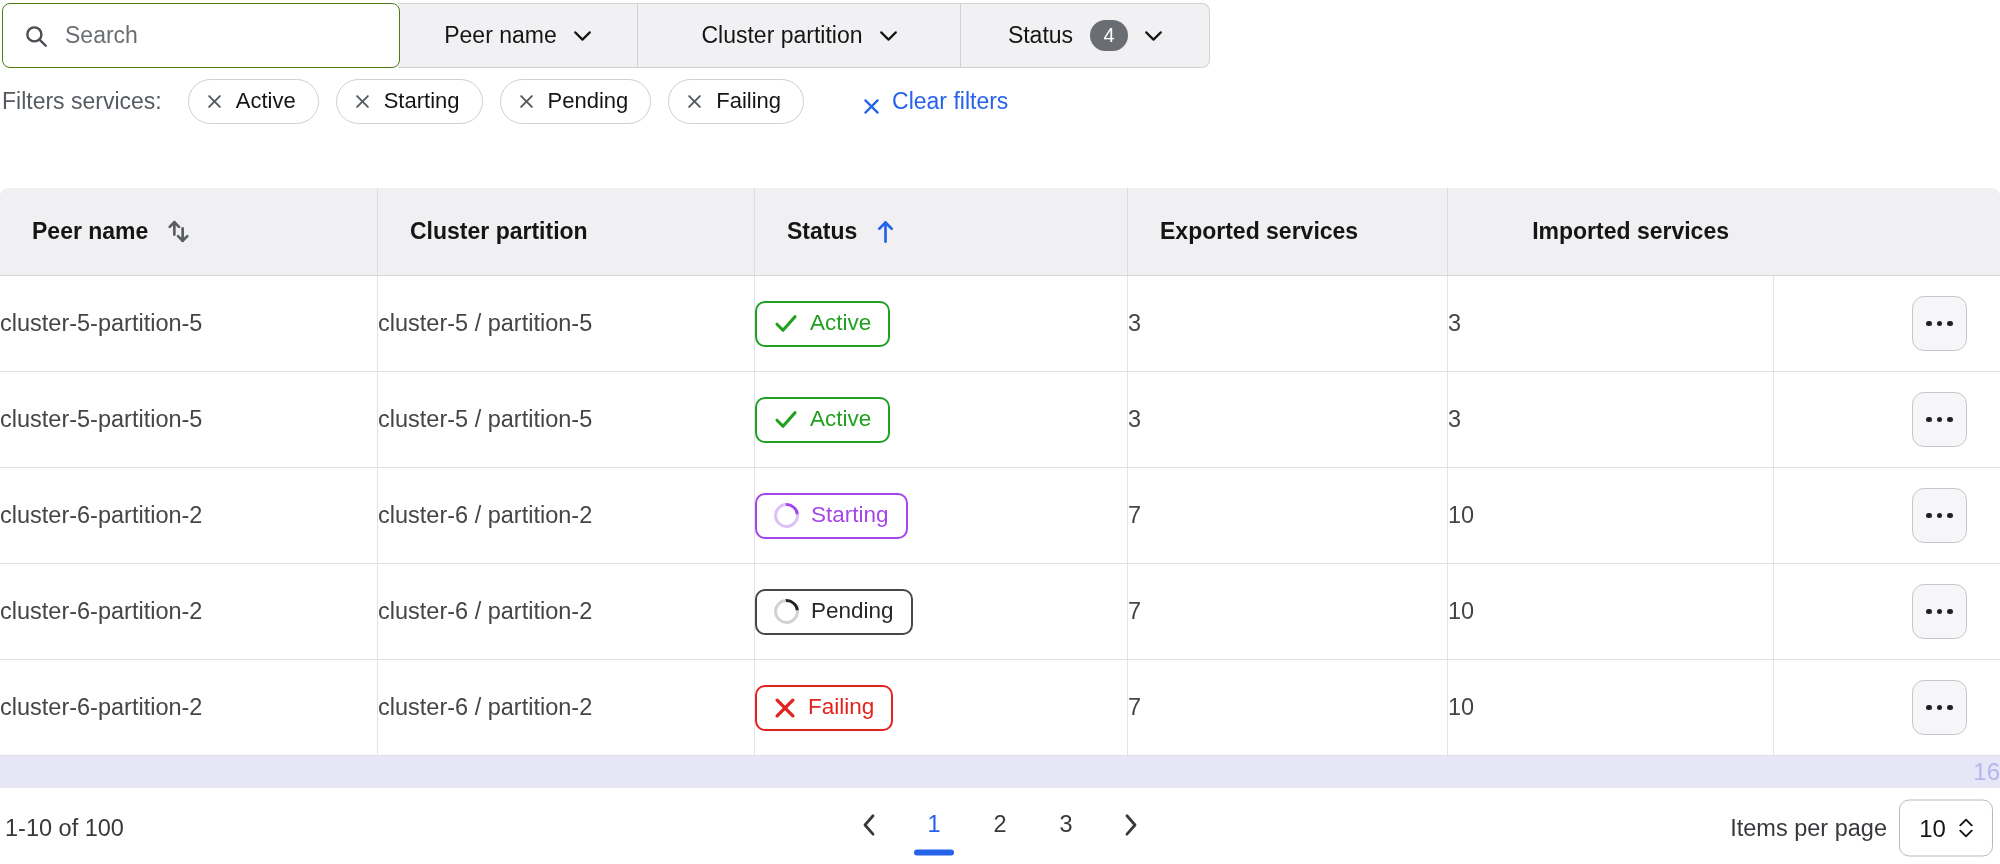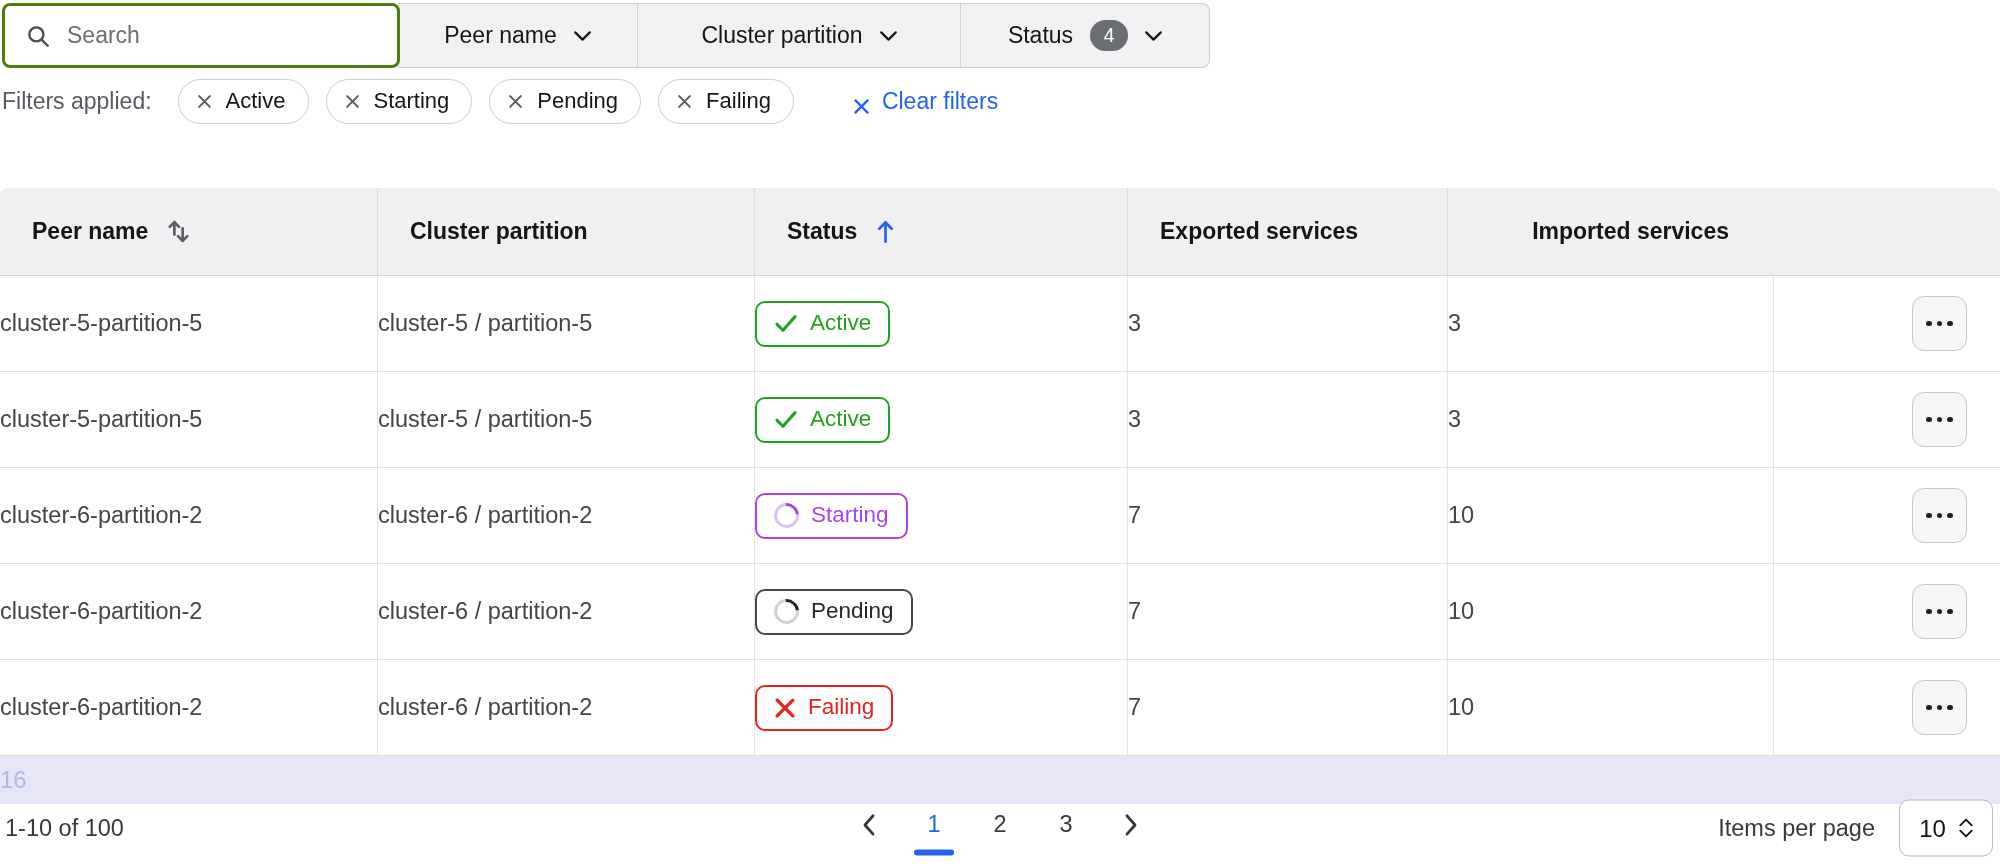--- a/index.html
+++ b/index.html
@@ -6,21 +6,21 @@
   html,body { background:#fff; }
   .page {
     position:relative; width:2000px; height:864px;
     font-family:"Liberation Sans", sans-serif; color:#151515; background:#fff;
     overflow:hidden;
   }
 
   
   .toolbar { position:absolute; top:3px; left:2px; display:flex; height:65px; }
   .search-box {
-    width:398px; height:65px; background:#fff; border:3px solid #4d7c0f;
+    width:398px; height:65px; background:#fff; border:1px solid #4d7c0f;
     border-radius:8px; display:flex; align-items:center; gap:16px; padding-left:20px;
     position:relative; z-index:2;
   }
   .search-input {
     border:none; outline:none; background:transparent; font-family:inherit;
     font-size:23px; color:#151515; width:320px;
   }
   .search-input::placeholder { color:#6a6e73; }
   .filter-group {
     display:flex; height:65px; background:#f1f1f3; border:1px solid #d0d0d5;
@@ -85,39 +85,39 @@
   
   .action-btn {
     width:55px; height:55px; border:1px solid #c6c6cb; border-radius:12px; background:#f6f6f8;
     display:flex; align-items:center; justify-content:center; cursor:pointer;
   }
   .dots { display:flex; gap:5px; }
   .dot { width:5.5px; height:5.5px; border-radius:50%; background:#1f2125; }
 
   
   .strip {
-    height:48px; background:#e6e6f7; display:flex; align-items:center; justify-content:flex-start;
+    height:32px; background:#e6e6f7; display:flex; align-items:center; justify-content:flex-end;
     font-size:24px; color:#b4b6ec;
   }
 
   
   .pagination { position:absolute; top:792px; left:0; width:2000px; height:72px; }
   .range { position:absolute; left:5px; top:50%; transform:translateY(-50%); font-size:23.5px; color:#37393c; }
   .pages { position:absolute; left:50%; top:50%; transform:translate(-50%,-58%); display:flex; align-items:center; gap:20px; }
   .chev-btn { width:44px; height:44px; display:flex; align-items:center; justify-content:center; cursor:pointer; }
   .page-num {
     position:relative; width:46px; height:44px; line-height:44px; text-align:center;
     font-size:23.5px; color:#37393c; cursor:pointer;
   }
   .page-num.active { color:#2563eb; }
   .page-num.active::after {
     content:""; position:absolute; left:3px; right:3px; bottom:-9px; height:6px;
     border-radius:3px; background:#2563eb;
   }
-  .ipp { position:absolute; right:7px; top:50%; transform:translateY(-50%); display:flex; align-items:center; gap:24px; }
+  .ipp { position:absolute; right:7px; top:50%; transform:translateY(-50%); display:flex; align-items:center; gap:12px; }
   .ipp-label { font-size:23.5px; color:#37393c; }
   .ipp-select {
     width:94px; height:57px; border:1.5px solid #b6b9bd; border-radius:10px; background:#fff;
     display:flex; align-items:center; justify-content:center; gap:13px; font-size:24px; color:#151515;
     cursor:pointer;
   }
   .stack-chev { display:flex; flex-direction:column; gap:3px; }
 </style>
 </head>
 <body>
@@ -149,21 +149,21 @@
         <span>Status</span>
         <span class="count-badge">4</span>
         <svg width="17" height="10" viewBox="0 0 14 8" fill="none" stroke="#151515" stroke-width="1.8" stroke-linecap="round" stroke-linejoin="round">
             <polyline points="1,1 7,7 13,1"></polyline>
           </svg>
       </div>
     </div>
   </div>
 
   <div class="applied">
-    <span class="applied-label">Filters applied:</span>
+    <span class="applied-label">Filters services:</span>
     <span class="chip">
       <svg width="15" height="15" viewBox="0 0 14 14" fill="none" stroke="#565b61" stroke-width="1.8" stroke-linecap="round">
           <line x1="2" y1="2" x2="12" y2="12"></line>
           <line x1="12" y1="2" x2="2" y2="12"></line>
         </svg>
       <span>Active</span>
     </span>
     <span class="chip">
       <svg width="15" height="15" viewBox="0 0 14 14" fill="none" stroke="#565b61" stroke-width="1.8" stroke-linecap="round">
           <line x1="2" y1="2" x2="12" y2="12"></line>

